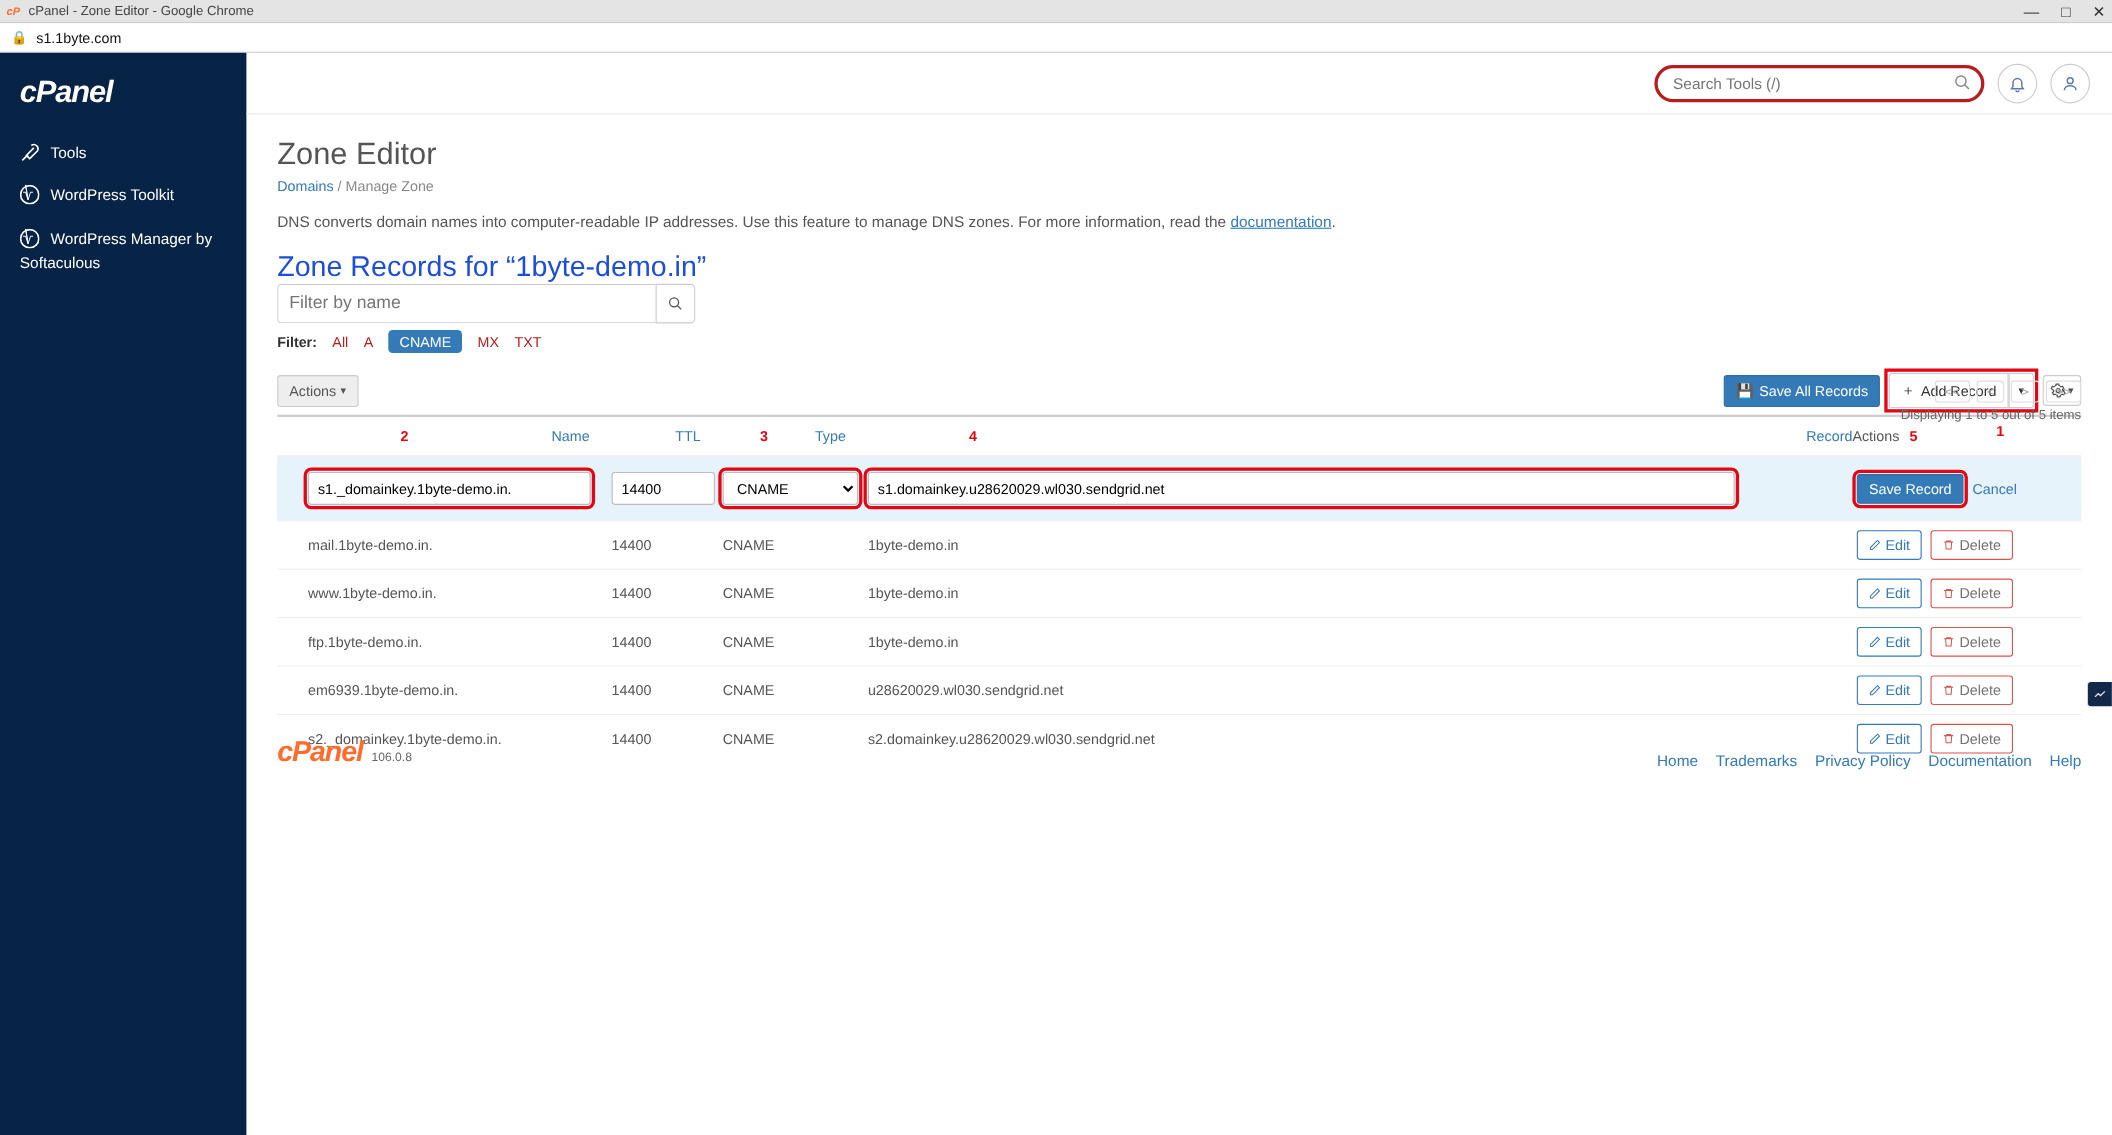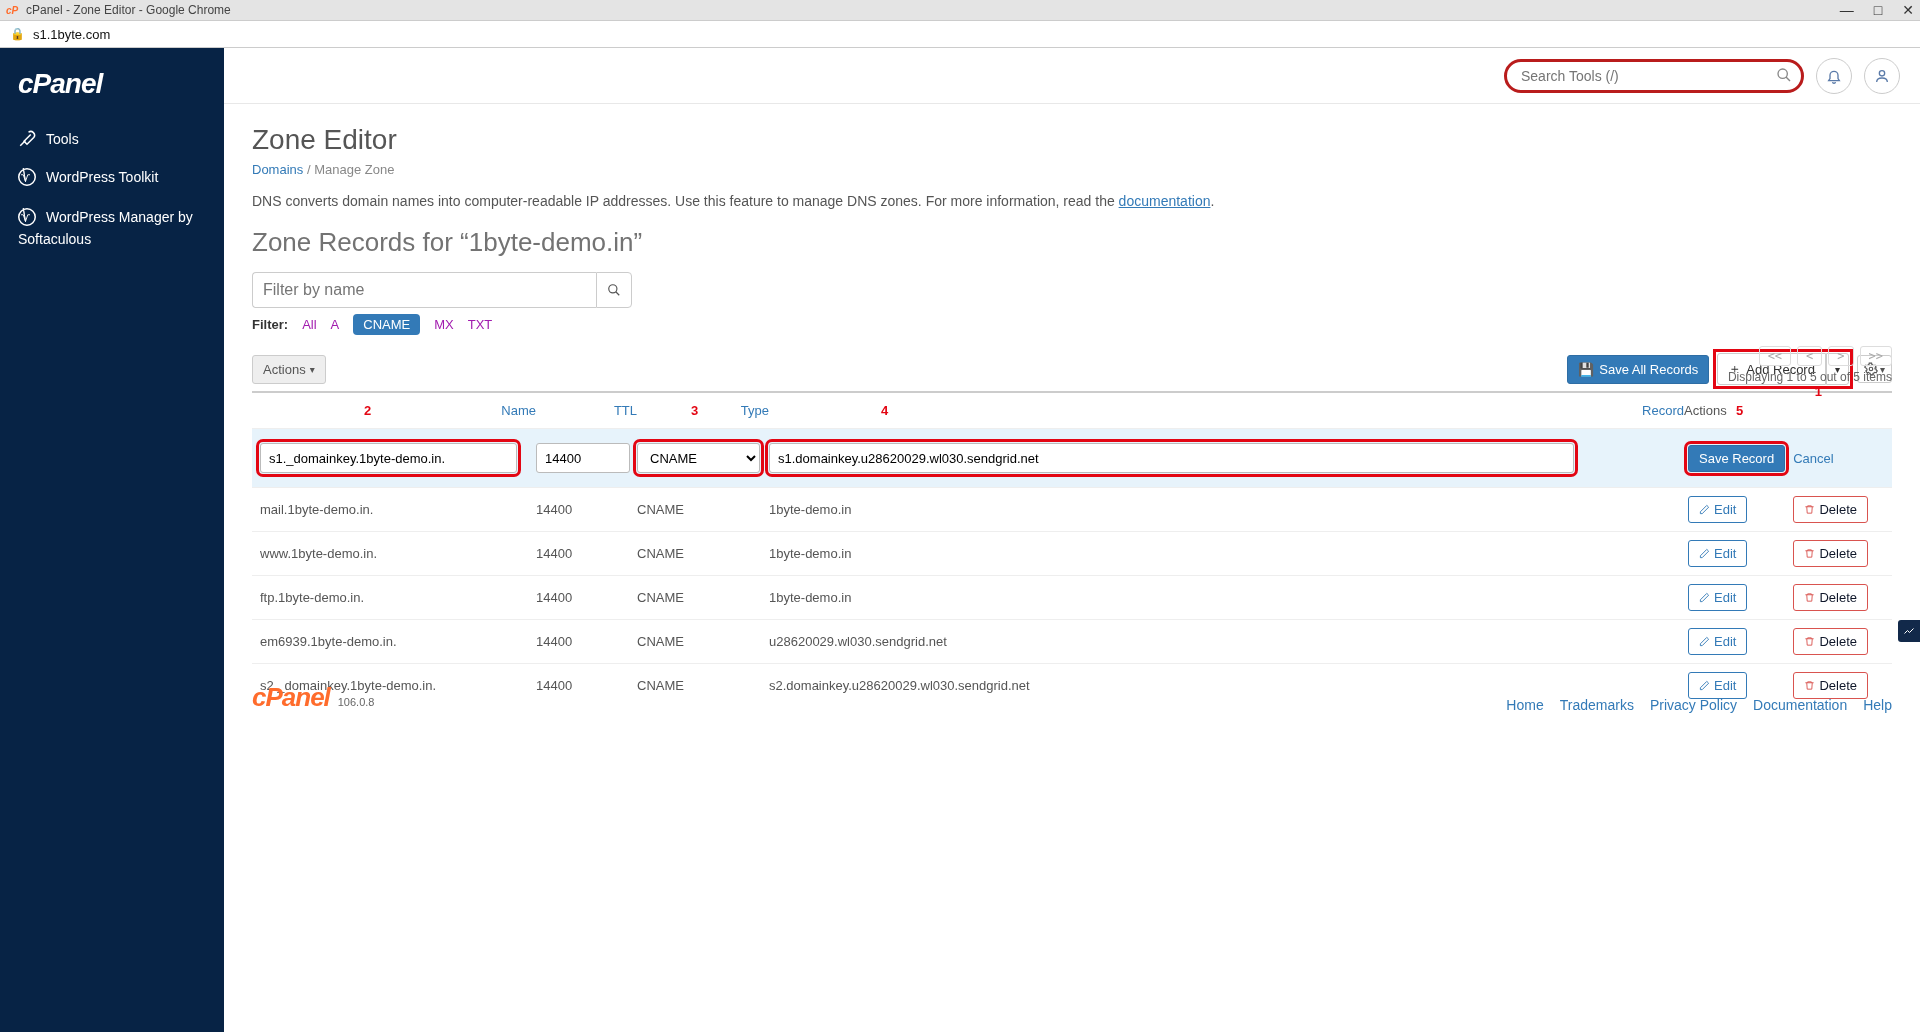--- a/index.html
+++ b/index.html
@@ -28,27 +28,27 @@
   .search-wrap { position:relative; width:300px; }
   .search-wrap input { width:100%; height:34px; border:3px solid #b91c1c; border-radius:20px; padding:0 36px 0 14px; font-size:14px; color:#737373;}
   .search-wrap .srch-ico { position:absolute; right:12px; top:8px; color:#888;}
   .circ-btn { width:36px; height:36px; border:1px solid #ccc; border-radius:50%; display:flex; align-items:center; justify-content:center; cursor:pointer; color:#666;}
   .content { padding:20px 28px; position:relative;}
   h1.page-title { font-size:28px; font-weight:400; color:#555; margin-bottom:6px;}
   .breadcrumb { font-size:13px; color:#888; margin-bottom:16px;}
   .breadcrumb a { color:#337ab7; text-decoration:none;}
   .intro { font-size:14px; color:#555; margin-bottom:18px;}
   .intro a { color:#337ab7; text-decoration:underline;}
-  h2.zone-title { font-size:26px; font-weight:400; color:#737373; margin-bottom:14px;}
+  h2.zone-title { font-size:26px; font-weight:400; color:#1d4ed8; }
   .filter-row { display:flex; align-items:center; gap:0; margin-bottom:6px;}
   .filter-input { width:344px; height:36px; border:1px solid #ccc; border-right:none; border-radius:4px 0 0 4px; padding:0 10px; font-size:16px;}
   .filter-btn { width:36px; height:36px; border:1px solid #ccc; border-radius:0 4px 4px 0; background:#fff; display:flex; align-items:center; justify-content:center; cursor:pointer; color:#555;}
   .type-filter-row { display:flex; align-items:center; gap:14px; font-size:13px; margin-bottom:18px;}
   .filter-label { font-weight:700; color:#333;}
-  .flink { color:#a21caf; cursor:pointer;}
+  .flink { color:#b91c1c; cursor:pointer;}
   .flink.active { background:#337ab7; color:#fff; padding:3px 10px; border-radius:4px;}
   .toolbar-row { display:flex; align-items:center; justify-content:space-between; margin-bottom:6px;}
   .actions-dd { border:1px solid #ccc; background:#eee; padding:6px 10px; border-radius:3px; font-size:13px; cursor:pointer; display:flex; align-items:center; gap:4px;}
   .right-tools { display:flex; align-items:center; gap:8px;}
   .btn { border:1px solid; border-radius:3px; padding:6px 10px; font-size:13px; cursor:pointer; display:inline-flex; align-items:center; gap:5px; background:#fff;}
   .btn-primary { background:#337ab7; border-color:#2e6da4; color:#fff;}
   .btn-default { background:#fff; border-color:#ccc; color:#333;}
   .btn-split { border-left:1px solid #ccc; padding:6px 8px;}
   .gear-tool { border:1px solid #ccc; border-radius:3px; padding:6px 6px; cursor:pointer; display:flex; align-items:center; gap:2px;}
   .pagination-top { position:absolute; right:28px; top:242px; display:flex; flex-direction:column; align-items:flex-end; gap:4px;}
@@ -64,30 +64,30 @@
   .tbl { border-top:2px solid #ccc; }
   .thead { display:flex; padding:10px 8px; font-size:13px;}
   .th { color:#337ab7; cursor:pointer;text-align:right;}
   .th.name { flex:0 0 276px;}
   .th.ttl { flex:0 0 101px;}
   .th.type { flex:0 0 132px;}
   .th.rec { flex:1 1 320px;}
   .th.act { flex:0 0 200px; color:#555; text-align:left;}
   .row { display:flex; align-items:center; padding:8px; font-size:13px; border-top:1px solid #eee;}
   .row.editing { background:#e7f3fb; padding:14px 8px;}
-  .cell.name { flex:0 0 276px;}
+  .cell.name { flex:0 0 276px;margin-left:20px;}
   .cell.ttl  { flex:0 0 101px;}
   .cell.type { flex:0 0 132px;}
   .cell.rec  { flex:1 1 320px;}
   .cell.act  { flex:0 0 200px; display:flex; gap:8px; align-items:center; justify-content:flex-start; padding-left:4px;}
   .row.editing input, .row.editing select { width:93%; height:30px; border:1px solid #bbb; border-radius:3px; padding:0 8px; font-size:13px; background:#fff;}
   .row.editing .cell.rec input { width:88%; }
   .btn-sm { font-size:13px; padding:5px 10px; border-radius:3px; border:1px solid; display:inline-flex; align-items:center; gap:4px; cursor:pointer;}
   .btn-edit { background:#fff; border-color:#337ab7; color:#337ab7;}
-  .btn-del  { background:#fff; border-color:#d9534f; color:#0f172a;margin-left:38px;}
+  .btn-del  { background:#fff; border-color:#d9534f; color:#737373;}
   .btn-save { background:#337ab7; border-color:#2e6da4; color:#fff;}
   .cancel-link { color:#337ab7; cursor:pointer; font-size:13px;}
 
   
   .footer { position:absolute; bottom:14px; left:28px; right:28px; display:flex; justify-content:space-between; align-items:flex-end;}
   .foot-logo { font-style:italic; font-weight:700; font-size:26px; color:#ff6c2c; letter-spacing:-1px;}
   .foot-ver { font-size:11px; color:#666; margin-left:4px;}
   .foot-links { display:flex; gap:16px; font-size:14px;}
   .foot-links a { color:#337ab7; text-decoration:none; cursor:pointer;}
 

